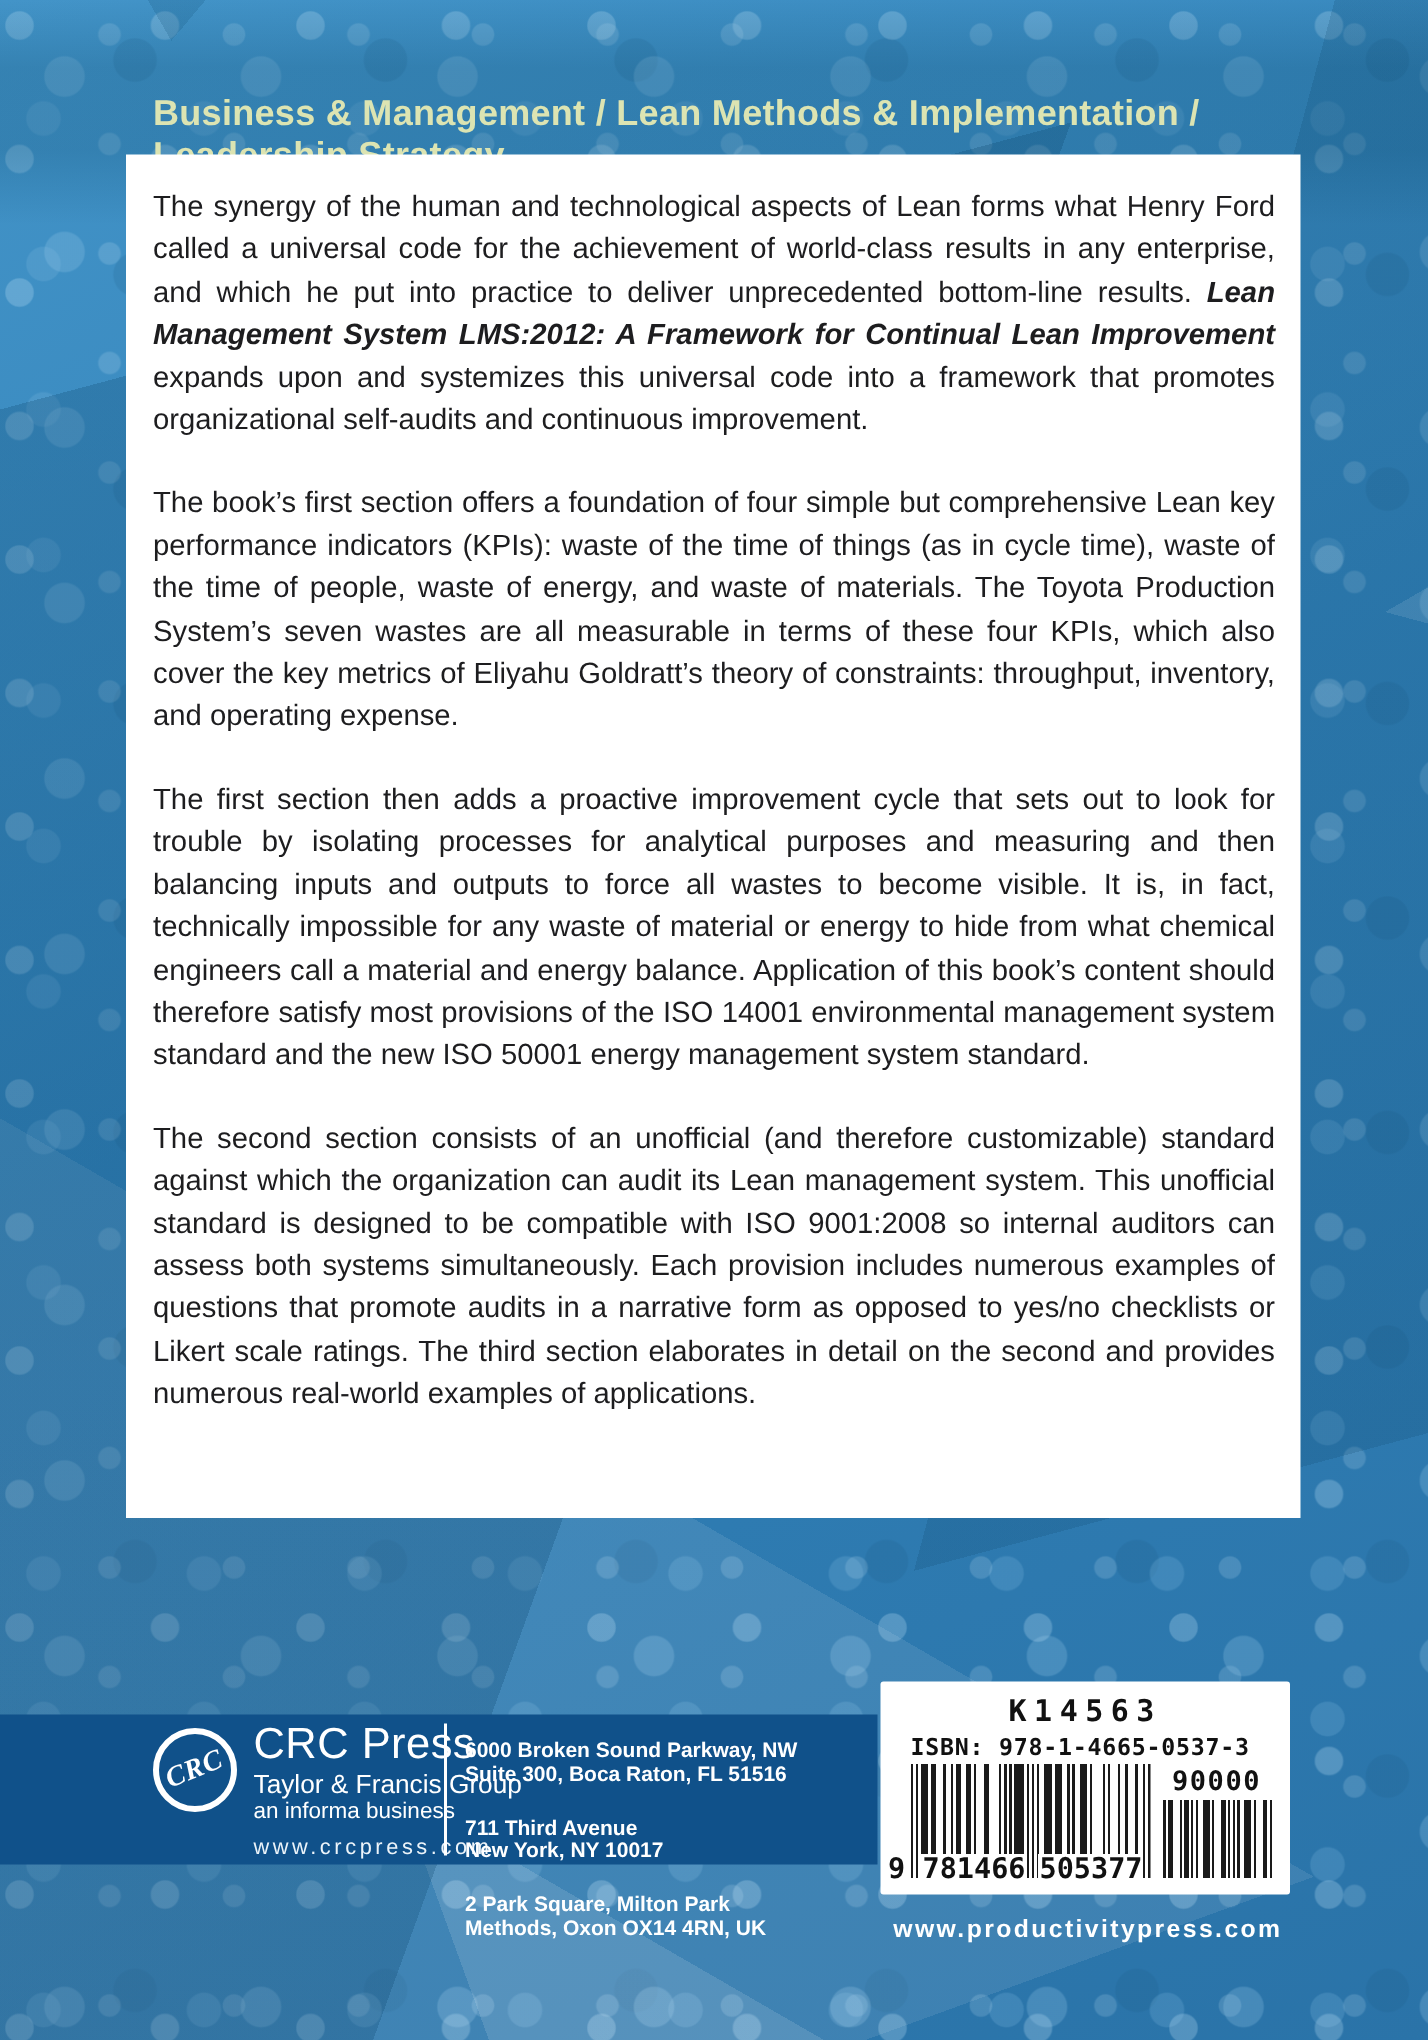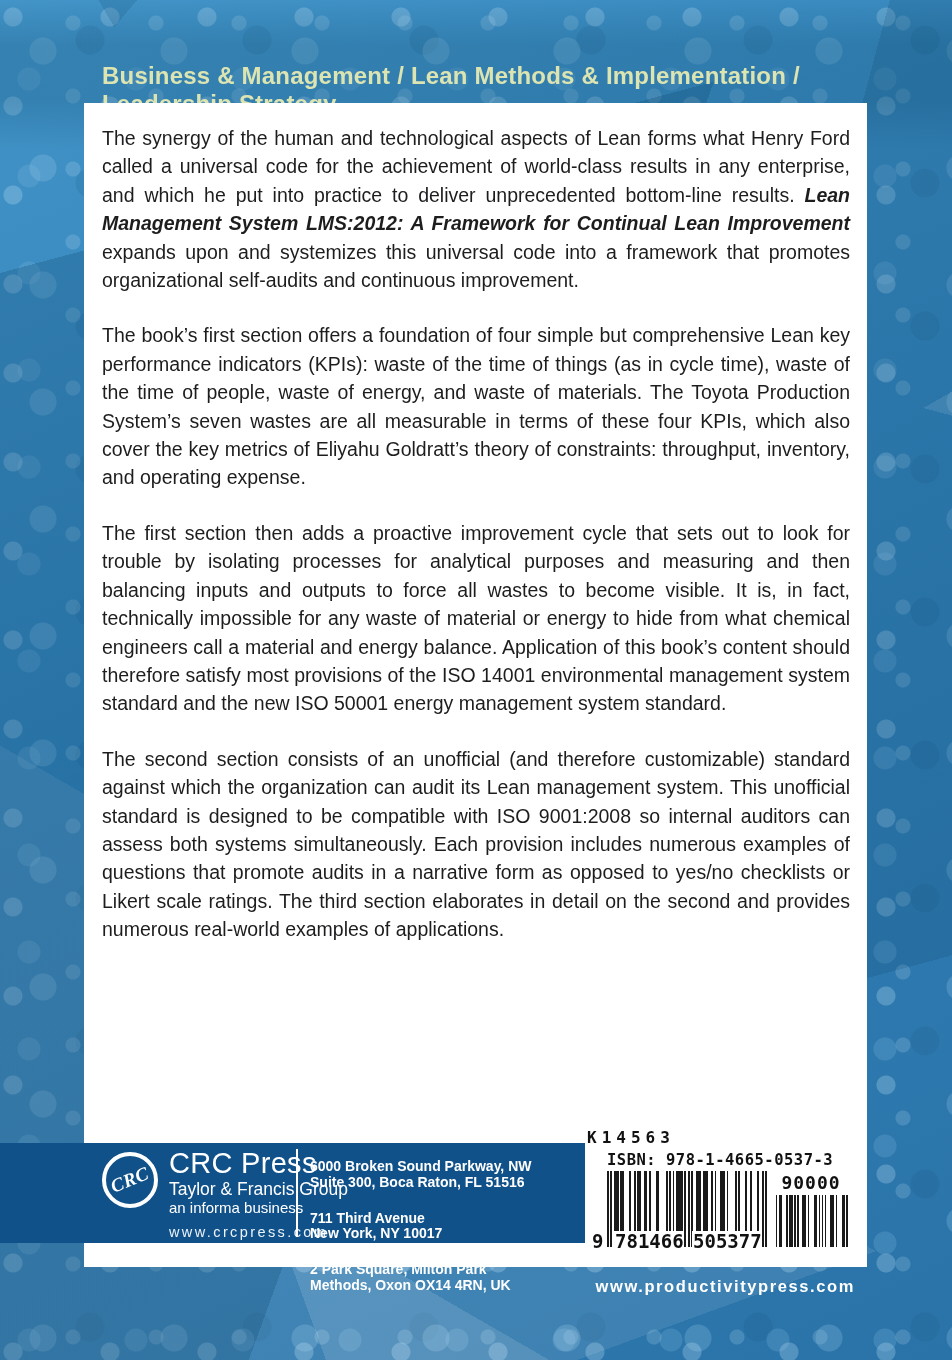--- a/index.html
+++ b/index.html
@@ -23,21 +23,21 @@
       linear-gradient(155deg, #4394c8 0%, #3181b8 45%, #2a73a8 100%);
     background-size:auto,auto,auto,auto,auto,auto,auto,
       97px 89px, 131px 117px, 83px 73px, 107px 97px, 167px 143px, auto;
   }
   .category{
     position:absolute; left:102px; top:62px; width:800px;
     font-size:24px; font-weight:bold; letter-spacing:.2px;
     color:var(--c-category_text,#dce4b2);
   }
   .blurb{
-    position:absolute; left:84px; top:103px; width:783px; height:1164px;
+    position:absolute; left:84px; top:103px; width:783px; height:909px;
     box-sizing:border-box; background:#fff; padding:21px 17px 0 18px;
   }
   .blurb p{
     margin:0 0 27px; text-align:justify;
     font-size:19.5px; line-height:28.4px; color:var(--c-body_text,#1d1d1f);
   }
   .blurb .bi{font-weight:bold; font-style:italic;}
   .pub-band{
     position:absolute; left:0; top:1143px; width:585px; height:100px;
     background:var(--c-band,#10518a); color:#fff;
@@ -58,21 +58,21 @@
   .pub-informa b{font-weight:normal;}
   .pub-site{font-size:14.5px; letter-spacing:2.4px; margin-top:8px; color:#ecf4fa;}
   .divider{position:absolute; left:296px; top:6px; width:2px; height:88px; background:#fff;}
   .addresses{position:absolute; left:310px; top:16px; display:flex; flex-direction:column; gap:20px;}
   .addr-group div{font-size:14px; font-weight:bold; line-height:15.8px; white-space:nowrap;}
   .barcode-box{
     position:absolute; left:587px; top:1121px; width:273px; height:142px;
     background:#fff; border-radius:2px; box-sizing:border-box; color:#111;
     font-family:"DejaVu Sans Mono", monospace;
   }
-  .sku{margin-top:7px; text-align:left; font-size:16px; font-weight:bold; letter-spacing:5px;}
+  .sku{margin-top:7px; text-align:center; font-size:20px; font-weight:bold; letter-spacing:5px;}
   .isbn{margin:4px 0 2px 20px; font-size:15.5px; font-weight:bold; white-space:nowrap; letter-spacing:.5px;}
   .bc-row{display:flex; margin-left:20px;}
   .bars-wrap{position:relative; width:160px; height:76px;}
   .bars-wrap svg{position:absolute; inset:0; width:160px; height:76px;}
   .digits{position:absolute; left:0; right:0; bottom:-4px; height:22px; font-weight:bold; font-size:19px;}
   .digits span{position:absolute; bottom:0; line-height:20px;}
   .digits .d9{left:-15px;}
   .digits .g{background:#fff; text-align:center; width:68px; padding:0 1px;}
   .digits .g1{left:7px;}
   .digits .g2{left:85px;}

